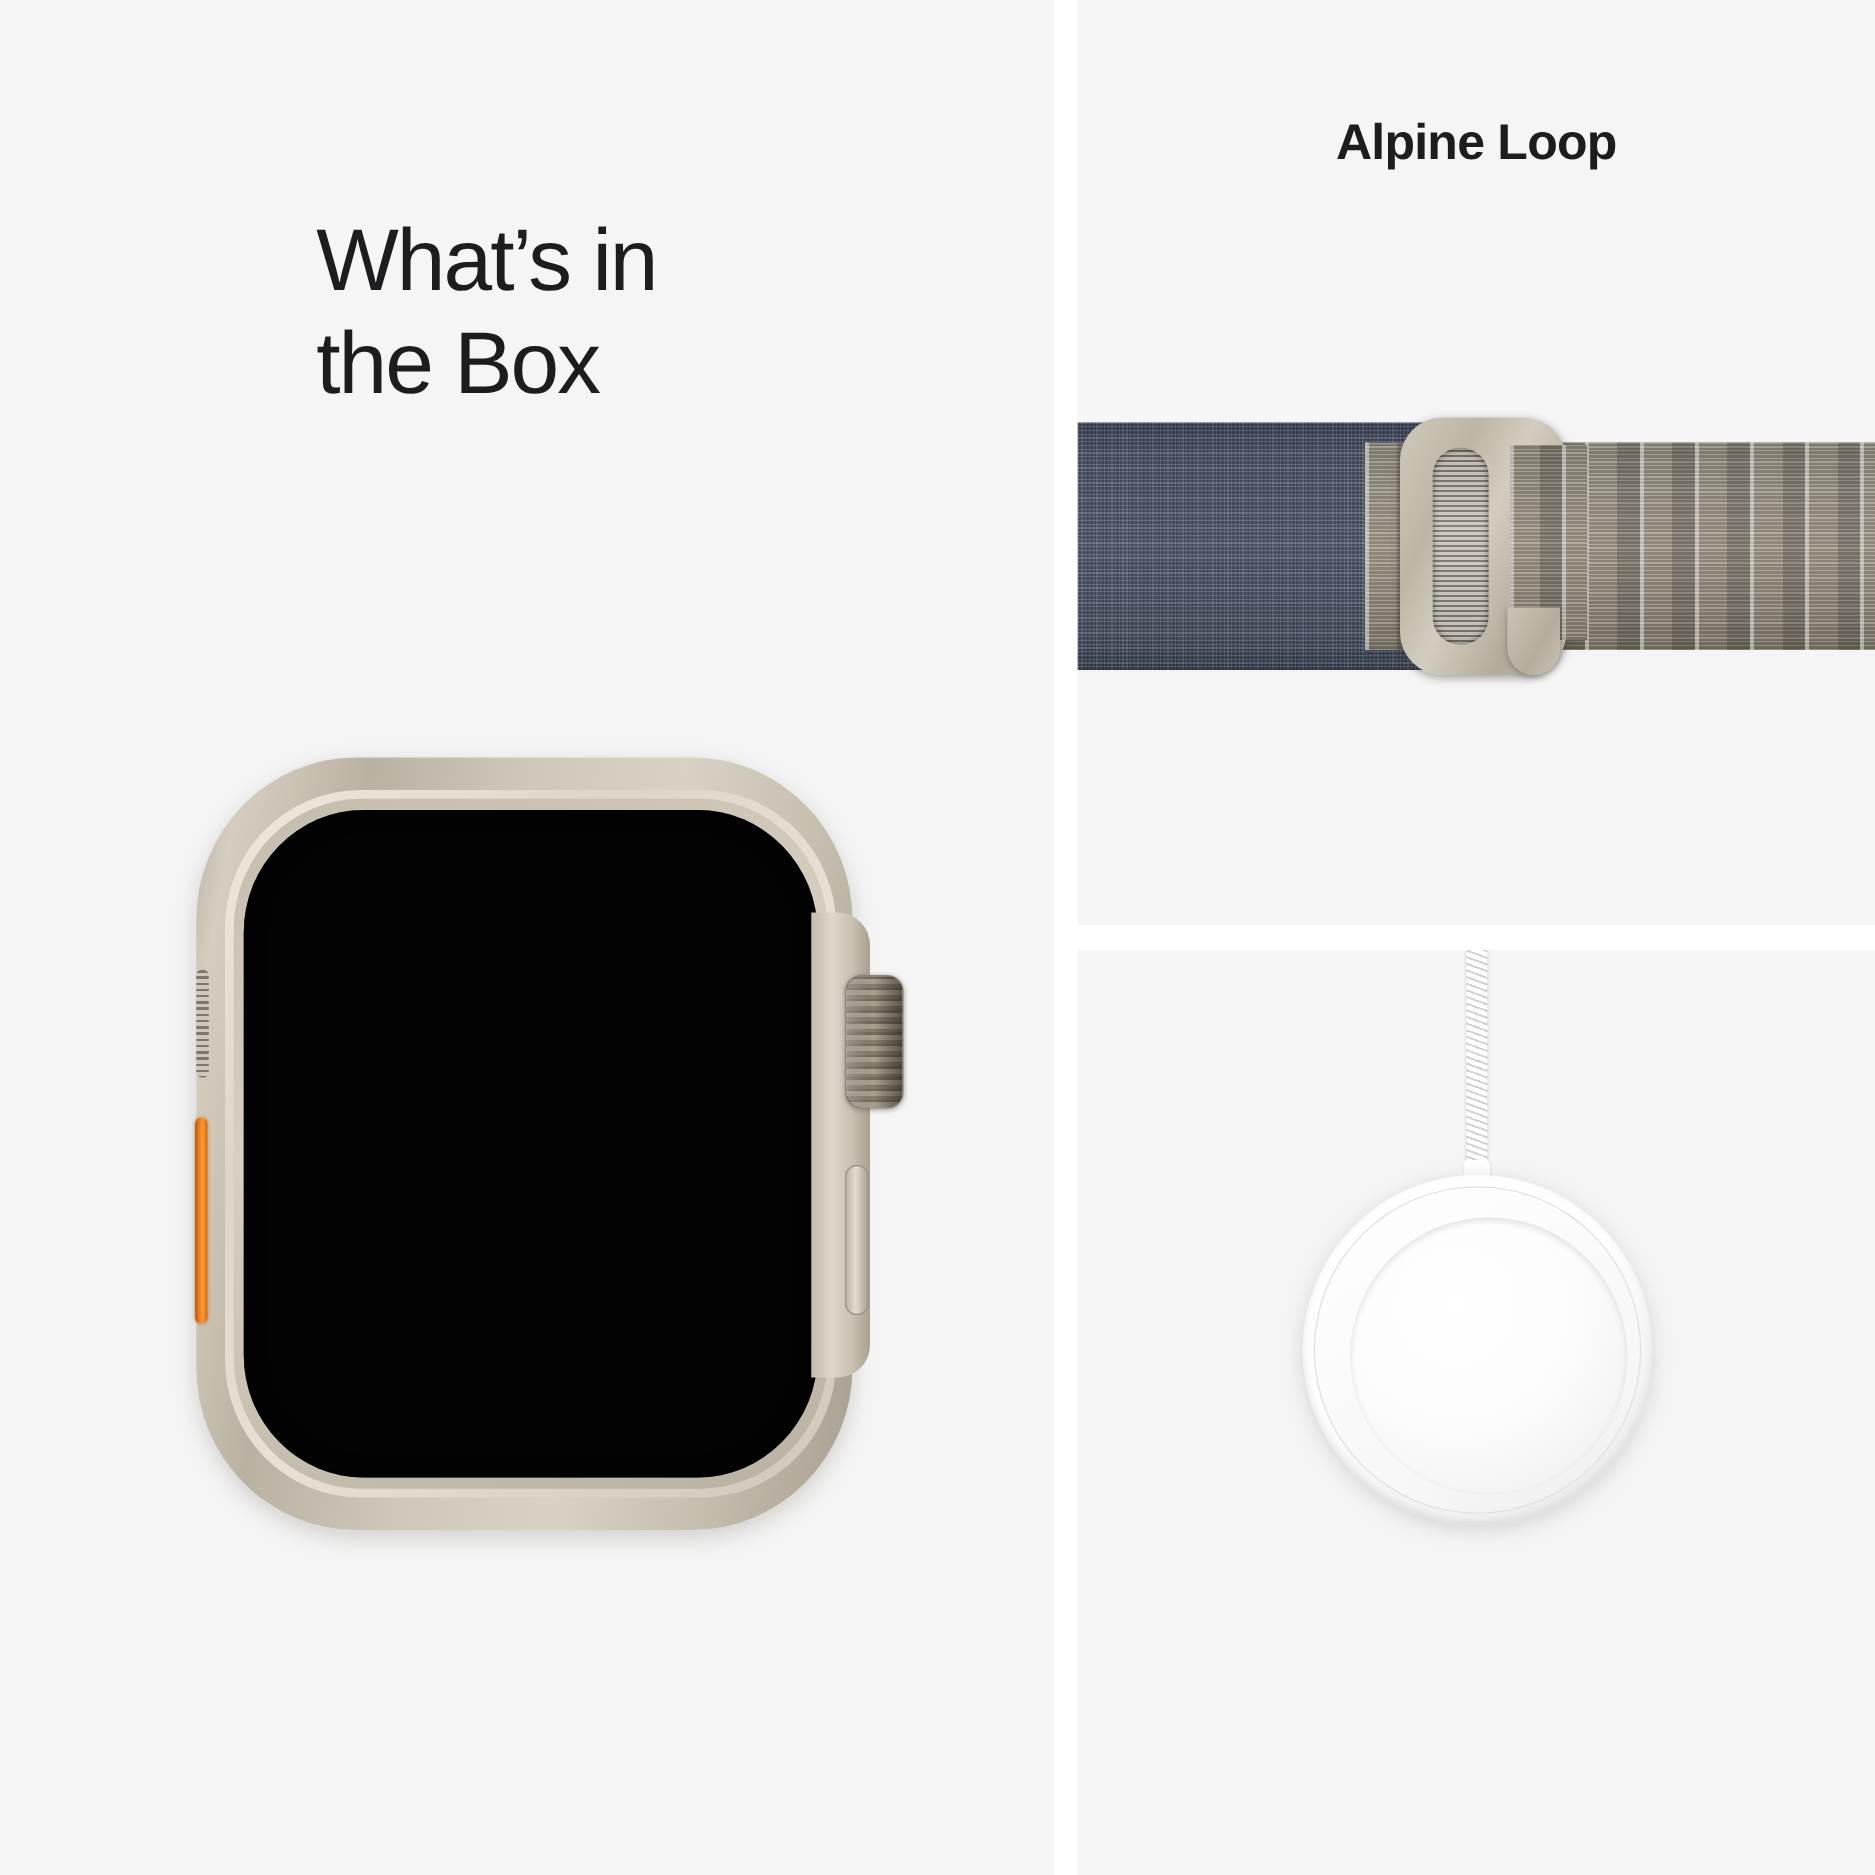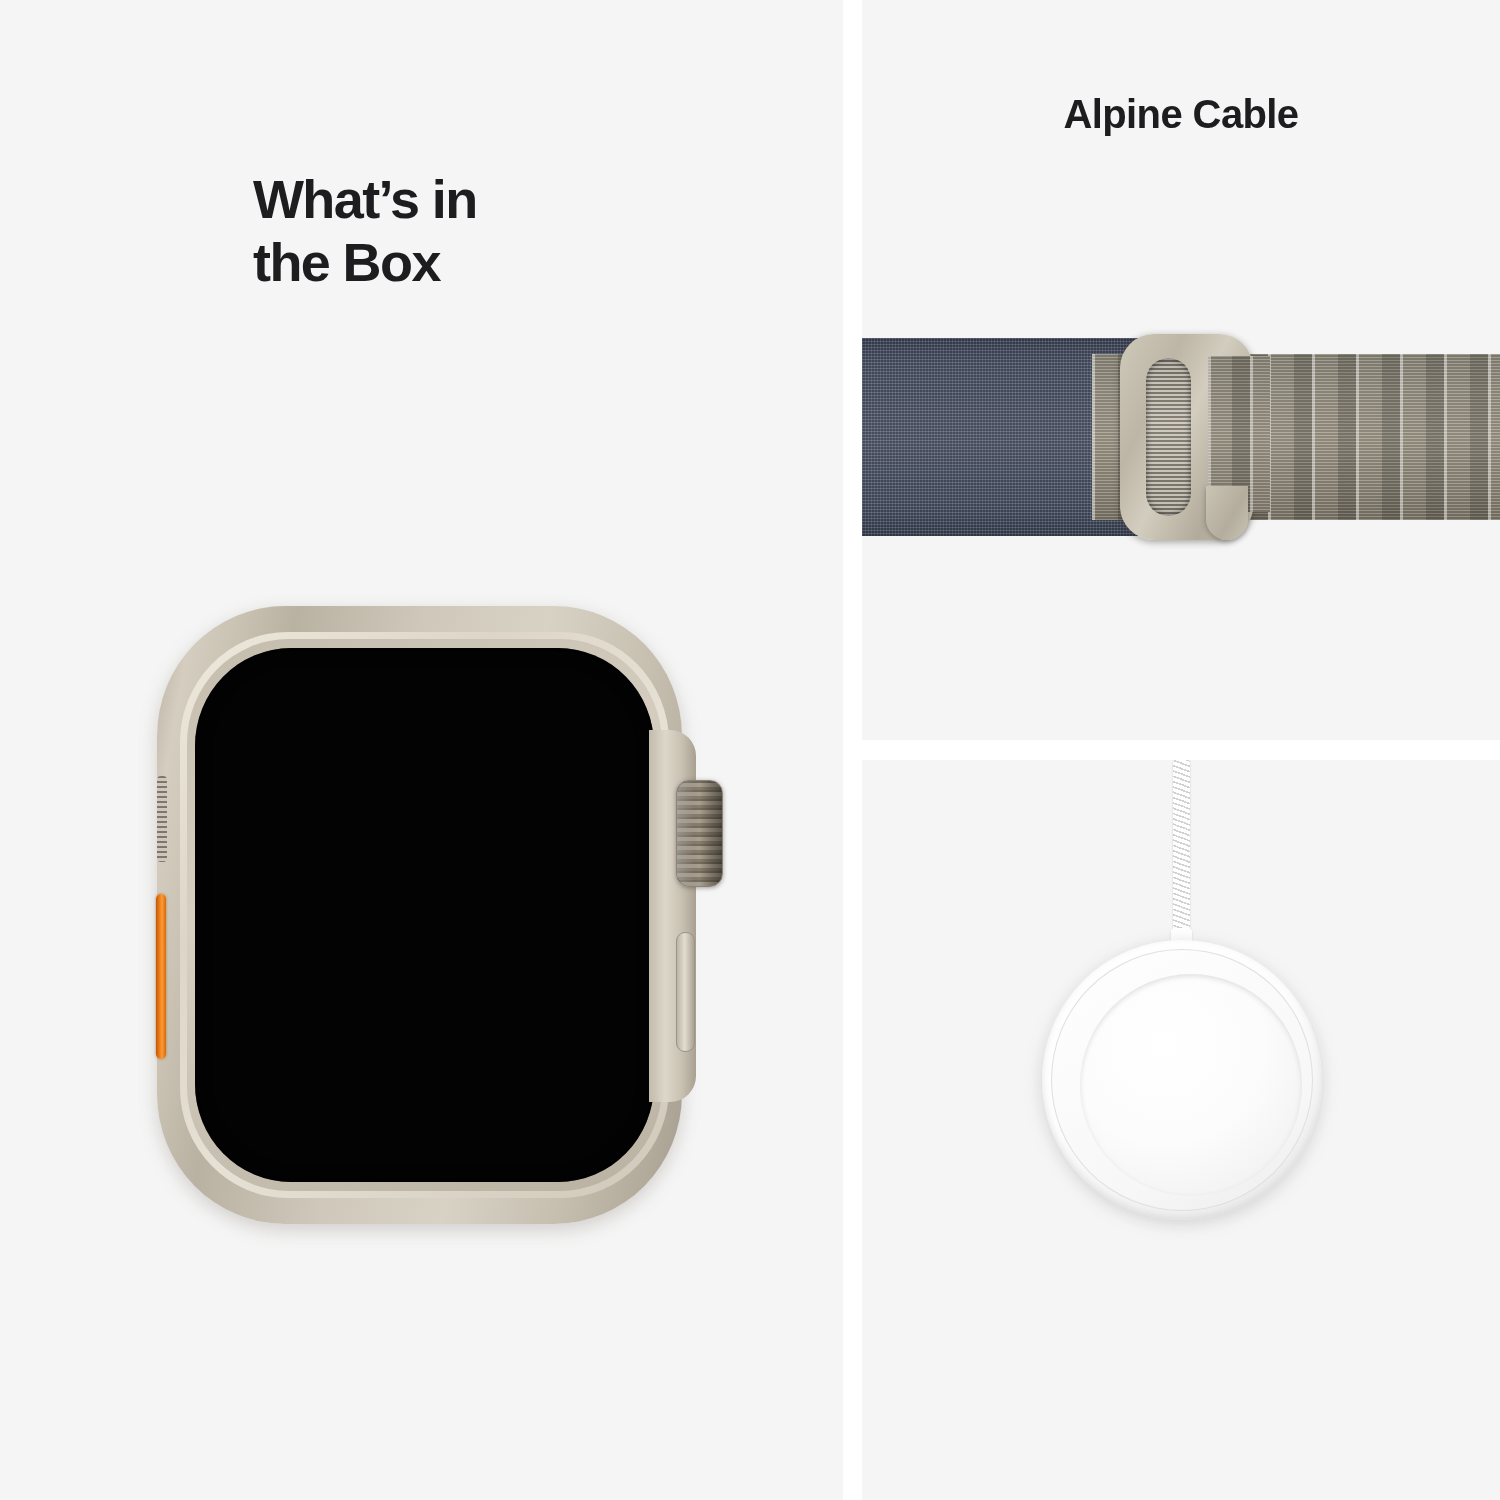--- a/index.html
+++ b/index.html
@@ -18,21 +18,21 @@
   
   .panel{ position:absolute; background:#f5f5f5; overflow:hidden; }
   #panel-watch   { left:0;    top:0;    width:843px;  height:1500px; }
   #panel-band    { left:862px;top:0;    width:638px;  height:740px;  }
   #panel-charger { left:862px;top:760px;width:638px;  height:740px;  }
 
   
   .title-main{
     position:absolute; left:253px; top:168px;
     width:470px;
-    font-size:54px; font-weight:700; line-height:1.17;
+    font-size:70px; font-weight:400; line-height:1.17;
     letter-spacing:-1.6px;
     color:#1d1d1f;
     white-space:pre-line;
   }
   .label-band{
     position:absolute; left:0; top:92px; width:638px;
     text-align:center;
     font-size:40px; font-weight:700; letter-spacing:-0.6px;
     color:#1d1d1f;
   }
@@ -278,21 +278,21 @@
       <div class="w-crown">
         <div class="w-crown-cap"></div>
       </div>
       <div class="w-sidebtn"></div>
     </div>
 
   </div>
 
   <div class="panel" id="panel-band">
 
-    <div class="label-band">Alpine Cable</div>
+    <div class="label-band">Alpine Loop</div>
 
     <div id="band-graphic">
       <div class="band-blue-right"></div>
       <div class="band-blue"></div>
       <div class="band-olive"></div>
       <div class="buckle">
         <div class="buckle-body"></div>
         <div class="buckle-open"></div>
         <div class="buckle-slot"></div>
         <div class="buckle-hook"></div>

